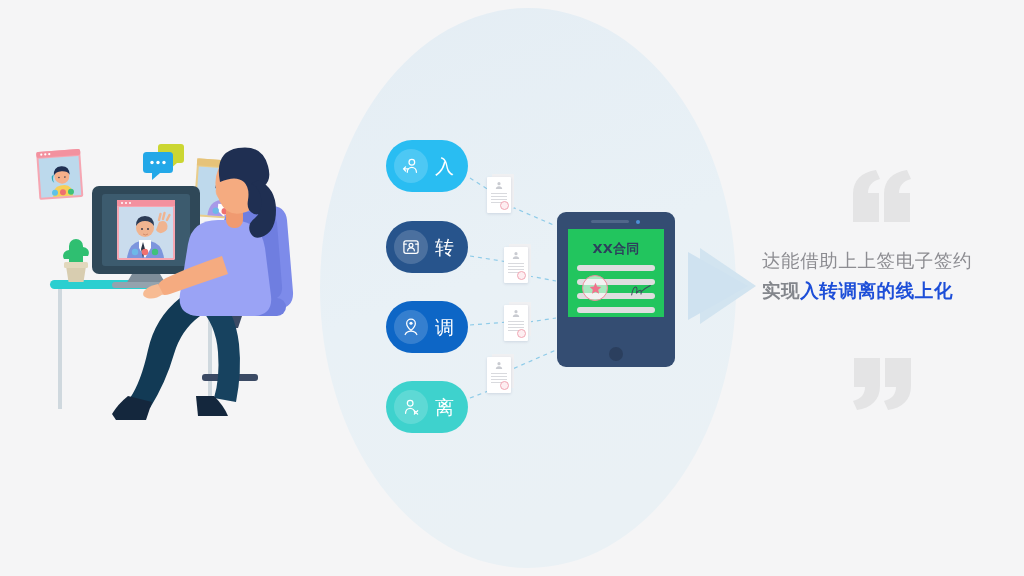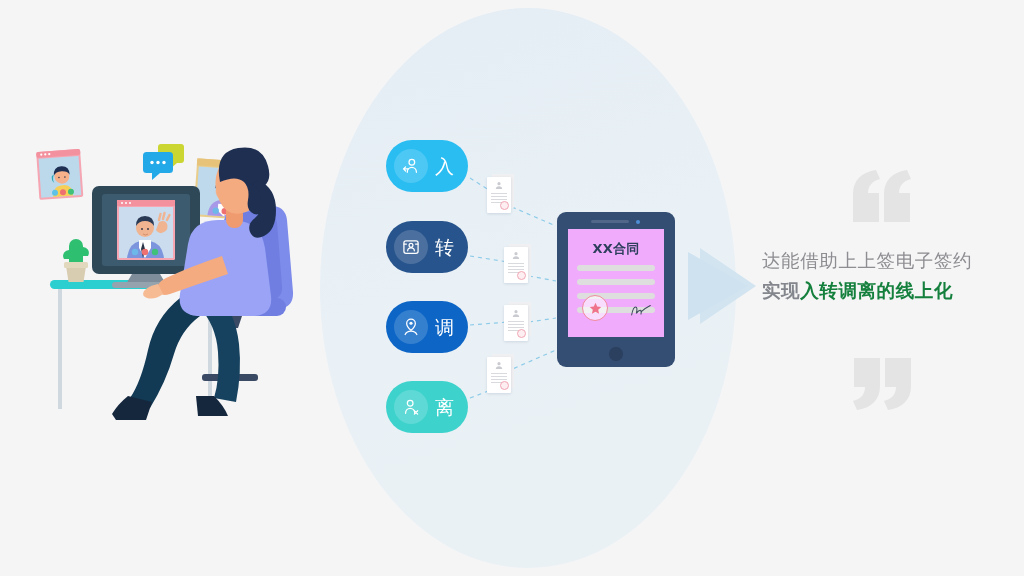--- a/index.html
+++ b/index.html
@@ -54,21 +54,21 @@
   }
   .doc .ln{position:absolute;left:4px;height:1px;background:#d9dade;}
   .doc .stamp{
     position:absolute;right:2px;bottom:3px;width:7px;height:7px;border-radius:50%;
     border:1px solid #f1a7b4;background:#fdeef1;
   }
 
   
   .tablet{position:absolute;left:557px;top:212px;width:118px;height:155px;
     background:#344d72;border-radius:9px;}
-  .tab-screen{position:absolute;left:11px;top:17px;width:96px;height:108px;background:#f0abfc;}
+  .tab-screen{position:absolute;left:11px;top:17px;width:96px;height:88px;background:#22c55e;}
   .tab-speaker{position:absolute;left:34px;top:8px;width:38px;height:3px;border-radius:2px;background:#51678a;}
   .tab-cam{position:absolute;left:79px;top:7.5px;width:4px;height:4px;border-radius:50%;background:#4d8fd6;}
   .tab-home{position:absolute;left:50%;bottom:6px;transform:translateX(-50%);
     width:14px;height:14px;border-radius:50%;background:#2b3f5e;}
   .tab-title{
     position:absolute;left:0;right:0;top:11px;text-align:center;
     color:#2d3f5c;font-size:13px;font-weight:700;letter-spacing:.3px;
     font-family:"DejaVu Sans","Liberation Sans",sans-serif;
   }
   .tab-line{position:absolute;left:9px;height:6px;border-radius:3px;background:#dededf;}
@@ -82,21 +82,21 @@
   
   .quote{position:absolute;left:762px;top:170px;width:240px;height:240px;text-align:left;}
   .qmark{position:absolute;left:50%;transform:translateX(-50%);}
   .qmark.open{top:0;}
   .qmark.close{bottom:0;}
   .qlines{position:absolute;left:0;right:0;top:76px;}
   .qline{
     color:#8d8d92;font-size:18.5px;line-height:30px;letter-spacing:.6px;
     font-family:"DejaVu Sans","Liberation Sans",sans-serif;white-space:nowrap;
   }
-  .qline .hl{color:#15803d;font-weight:700;}
+  .qline .hl{color:#1d4ed8;font-weight:700;}
   .qline.strong{font-weight:700;color:#83868c;}
 </style>
 </head>
 <body>
 
 <div class="stage">
 
   <div class="bubble-wrap">
     <svg width="1024" height="576" viewBox="0 0 1024 576">
       <defs>

